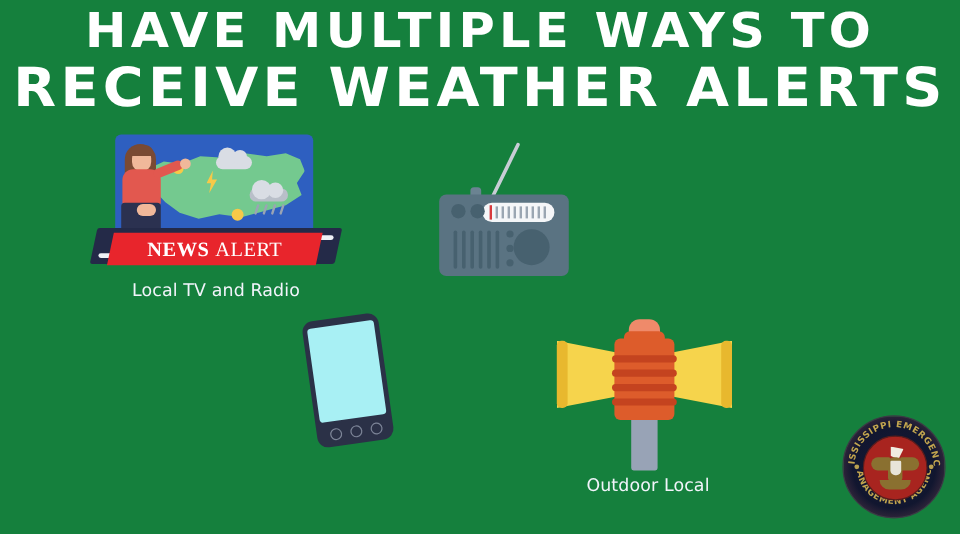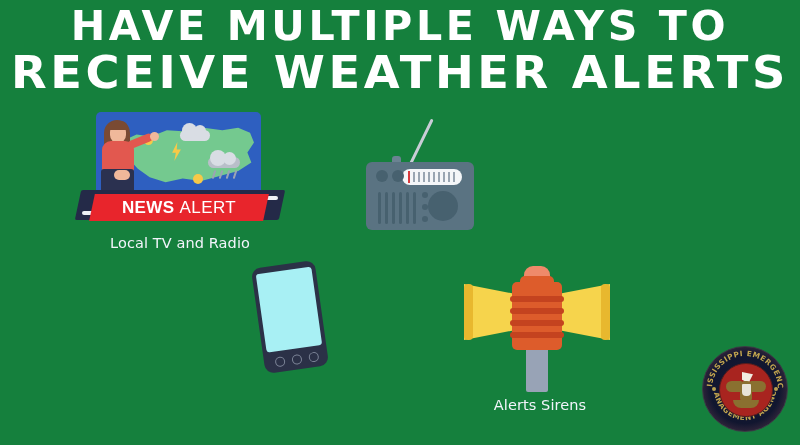--- a/index.html
+++ b/index.html
@@ -197,21 +197,21 @@
   }
   .alert-text {
     position: absolute;
     left: 16px; top: 82px;
     width: 174px; height: 27px;
     display: flex;
     align-items: center;
     justify-content: center;
     gap: 5px;
     color: #ffffff;
-    font-family: Liberation Sans, sans-serif;
+    font-family: Liberation Serif, serif;
     font-size: 17px;
     letter-spacing: 0.4px;
   }
   .alert-news { font-weight: 700; }
   .alert-alert { font-weight: 400; }
   #item-tv .item-caption { top: 122px; }
 
   
   #item-radio { left: 330px; top: 112px; width: 180px; height: 150px; }
   .radio-antenna {
@@ -619,21 +619,21 @@
       <div class="horn-rim-r"></div>
       <div class="siren-pole"></div>
       <div class="siren-cap"></div>
       <div class="siren-neck"></div>
       <div class="siren-cyl"></div>
       <div class="siren-ridge" style="top:34px;"></div>
       <div class="siren-ridge" style="top:46px;"></div>
       <div class="siren-ridge" style="top:58px;"></div>
       <div class="siren-ridge" style="top:70px;"></div>
     </div>
-    <div class="item-caption">Alerts Sirens</div>
+    <div class="item-caption">Outdoor Local</div>
   </div>
 
   <div id="seal">
     <div class="seal-outer"></div>
 
     <svg class="seal-curve-text" viewBox="0 0 86 86" width="86" height="86">
       <defs>
         <path id="arcTop" d="M 10,43 A 33,33 0 0 1 76,43" fill="none"></path>
         <path id="arcBot" d="M 12,43 A 31,31 0 0 0 74,43" fill="none"></path>
       </defs>

